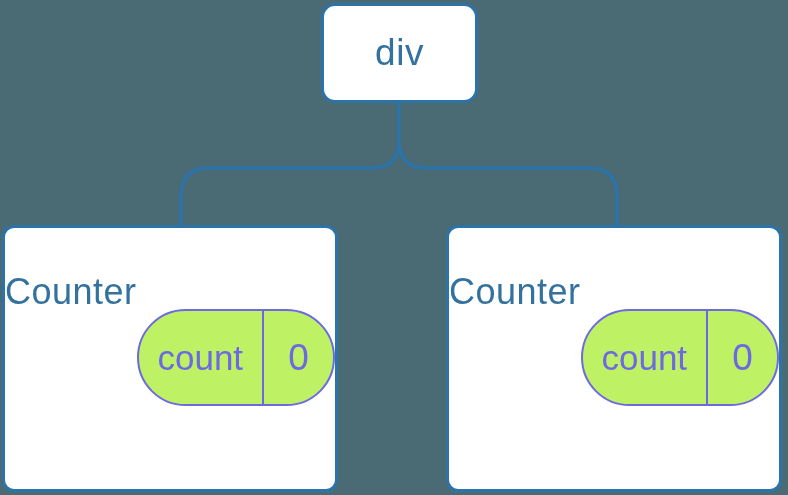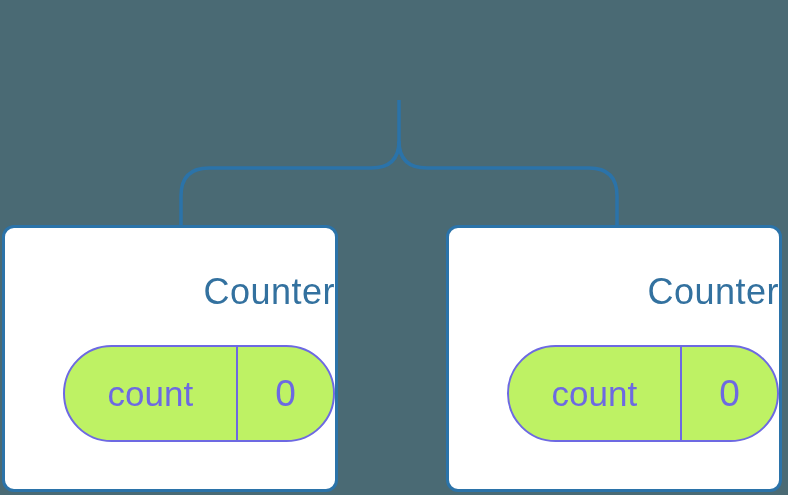--- a/index.html
+++ b/index.html
@@ -44,22 +44,22 @@
     font-size: 37px;
     font-weight: 500;
     letter-spacing: 0.5px;
   }
   .child-node {
     top: 225px;
     width: 336px;
     height: 267px;
     border-radius: 12px;
     display: flex;
-    flex-direction: column;
-    align-items: flex-end;
+    flex-direction: row;
+    align-items: flex-start;
     padding-top: 46px;
     box-sizing: border-box;
   }
   .child-left  { left: 2px; }
   .child-right { left: 446px; }
   .child-title {
     color: #33719f;
     font-size: 36px;
     font-weight: 500;
     letter-spacing: 0.5px;
@@ -105,20 +105,23 @@
 <body>
 
 <div class="canvas">
 
   <svg class="connectors" width="788" height="495" viewBox="0 0 788 495">
     <path d="M 399 100 L 399 141" fill="none" stroke="#2b73a9" stroke-width="3.5"></path>
     <path d="M 399 141 Q 399 168 371 168 L 209 168 Q 181 168 181 196 L 181 227" fill="none" stroke="#2b73a9" stroke-width="3.5"></path>
     <path d="M 399 141 Q 399 168 427 168 L 589 168 Q 617 168 617 196 L 617 227" fill="none" stroke="#2b73a9" stroke-width="3.5"></path>
   </svg>
 
+  <div class="node root-node">
+    <span class="root-label">div</span>
+  </div>
 
   <div class="node child-node child-left">
     <span class="child-title">Counter</span>
     <div class="state-pill">
       <div class="pill-key-cell">
         <span class="pill-key">count</span>
       </div>
       <div class="pill-value-cell">
         <span class="pill-value">0</span>
       </div>

